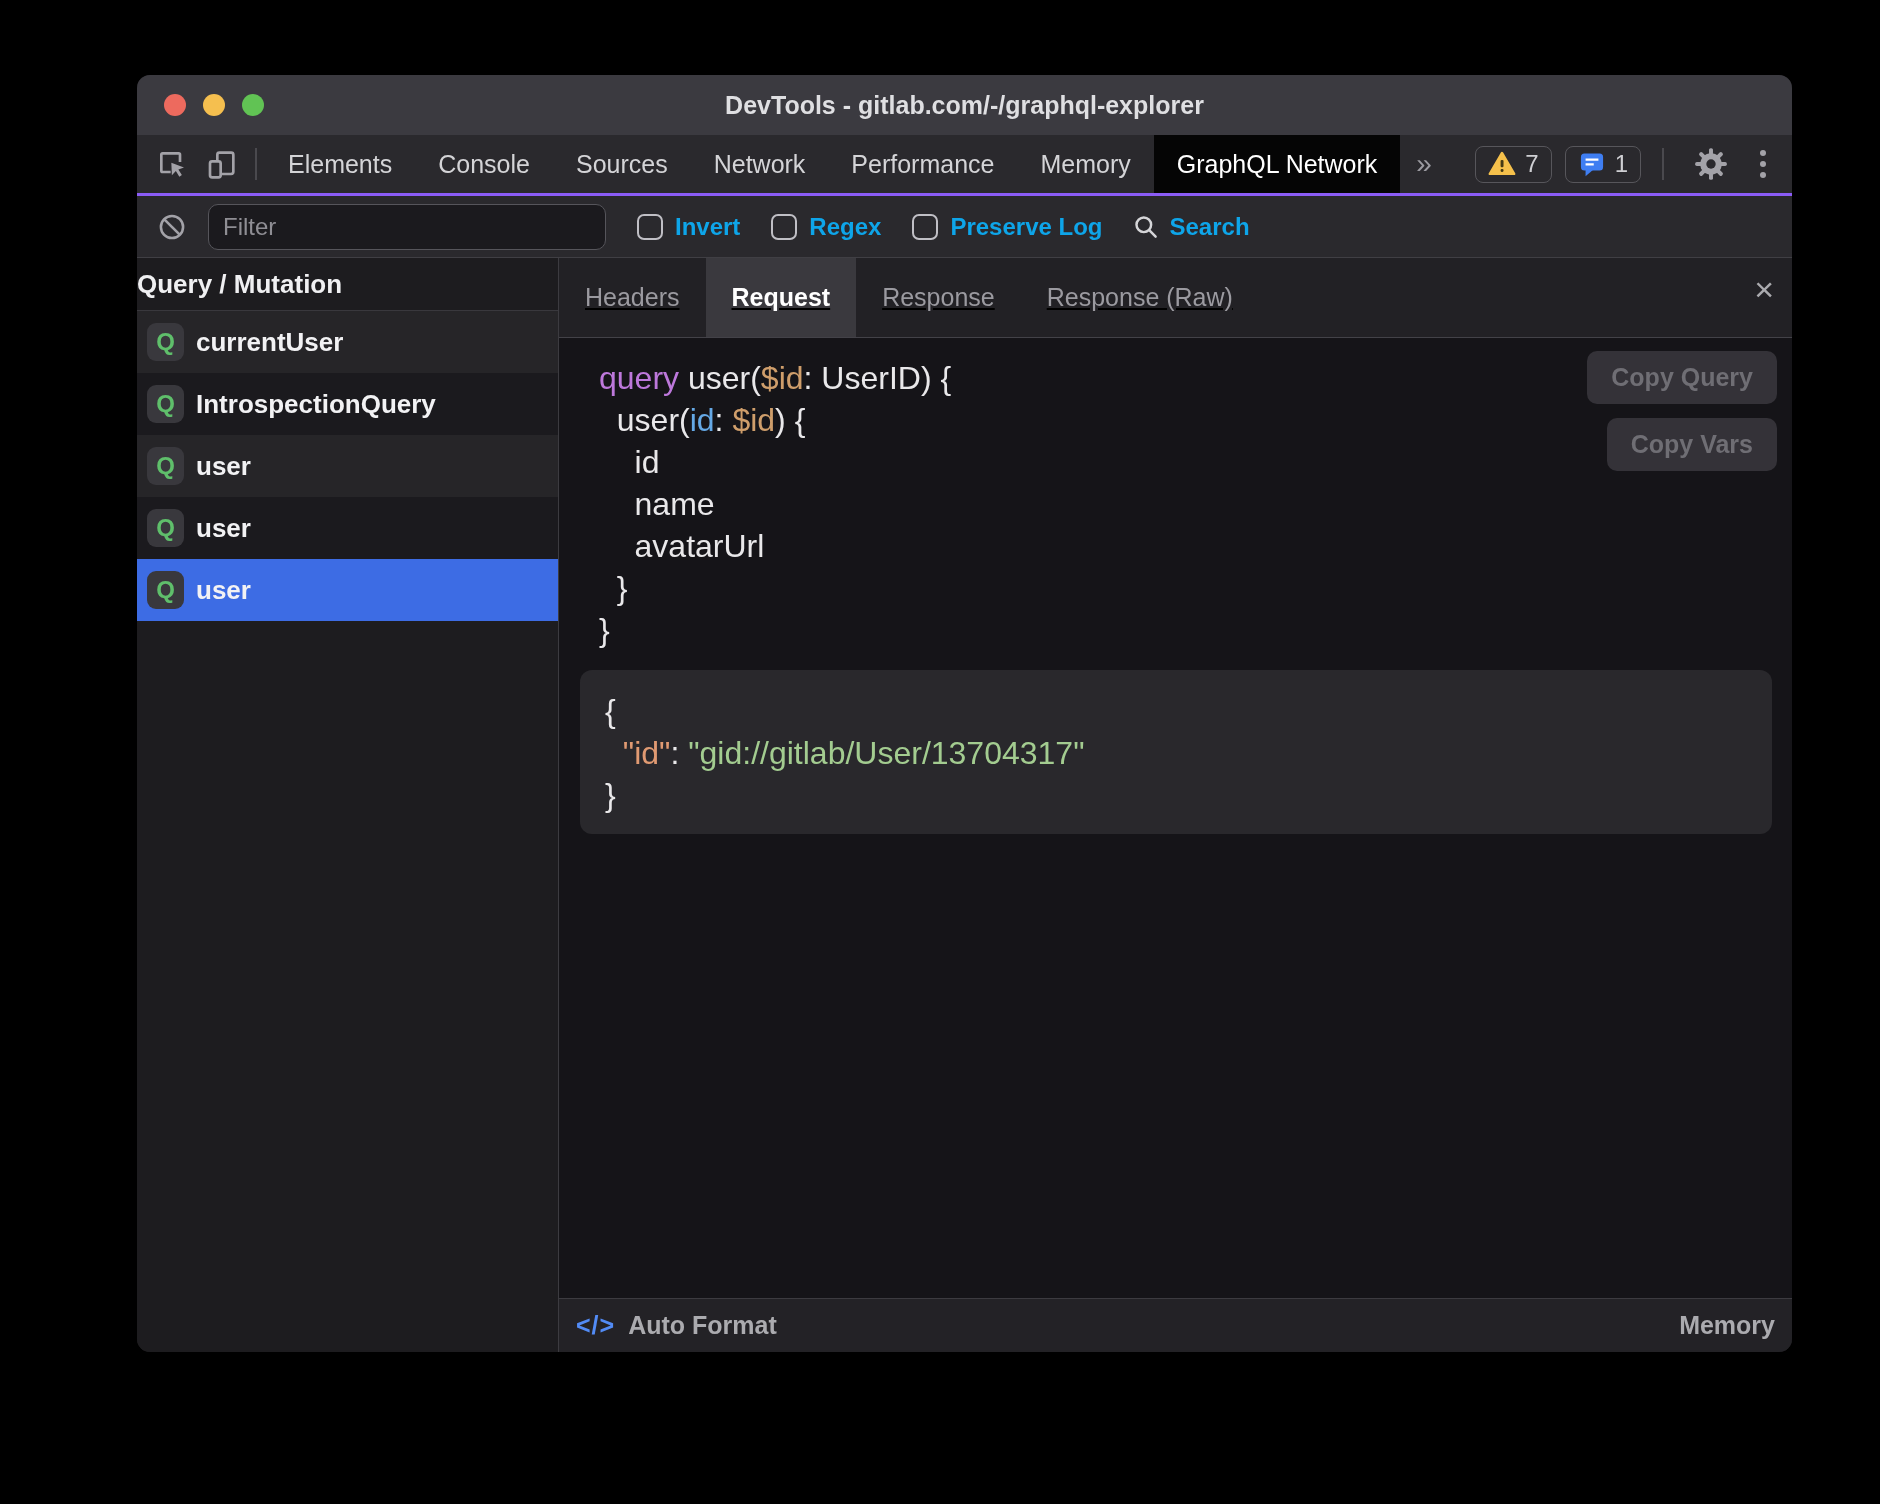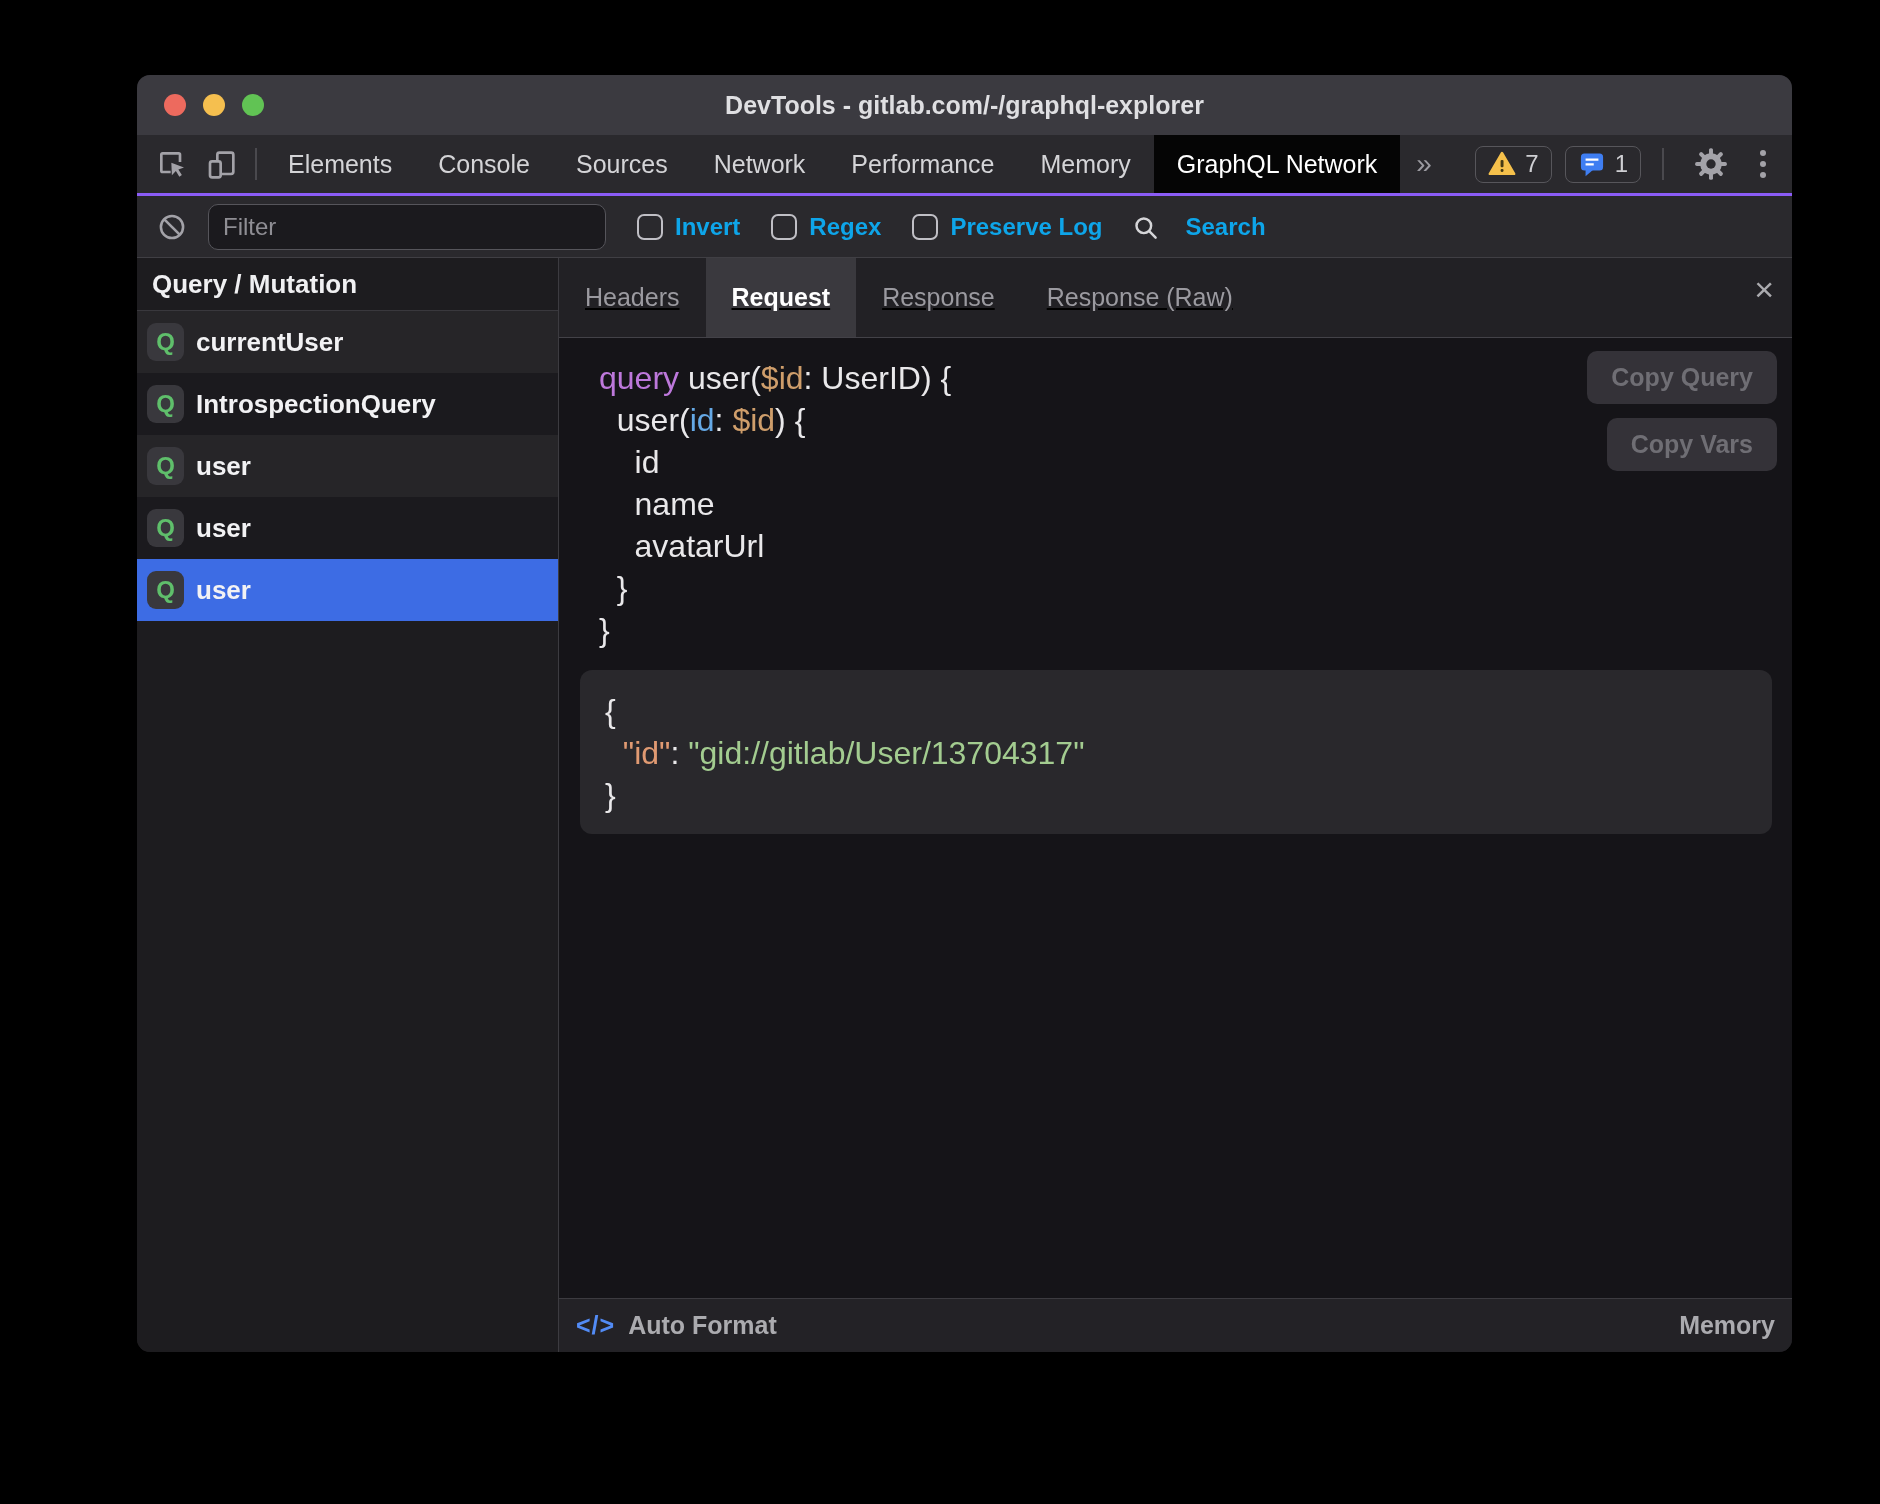--- a/index.html
+++ b/index.html
@@ -37,29 +37,29 @@
   .filterbar { height:62px; background:#2a292d; border-bottom:1px solid #403f44;
                display:flex; align-items:center; padding-left:12px; }
   .filter-input { width:398px; height:46px; margin-left:13px; background:#1b1a1e;
                   border:1.5px solid #56555b; border-radius:10px; color:#e8e8ea;
                   font-size:24px; padding:0 14px; outline:none;
                   font-family:"Liberation Sans", sans-serif; }
   .filter-input::placeholder { color:#8f8e94; }
   .check-group { margin-left:31px; display:flex; align-items:center; gap:12px; }
   .checkbox { width:26px; height:26px; border:2px solid #c0bfc5; border-radius:7px; }
   .check-label { font-size:24px; font-weight:600; color:#0ea5e9; }
-  .search-group { margin-left:30px; display:flex; align-items:flex-end; gap:26px; }
+  .search-group { margin-left:30px; display:flex; align-items:flex-start; gap:10px; }
 
   
   .body { display:flex; height:1094px; }
 
   .sidebar { width:422px; background:#1d1c1f; border-right:1px solid #3c3b40;
              display:flex; flex-direction:column; flex-shrink:0; }
   .sidebar-header { height:53px; border-bottom:1px solid #39383d; display:flex;
-                    align-items:center; padding-left:15px; font-size:26px;
+                    align-items:center; padding-left:0; font-size:26px;
                     font-weight:bold; color:#f0f0f2; flex-shrink:0; }
   .side-row { height:62px; display:flex; align-items:center; padding-left:10px;
               gap:12px; font-size:26px; font-weight:bold; color:#f2f2f4; flex-shrink:0; }
   .side-row.odd  { background:#262528; }
   .side-row.even { background:#1b1a1e; }
   .side-row.selected { background:#3d6ce4; }
   .q-badge { width:37px; height:38px; border-radius:9px; background:#39383d;
              color:#5fbf6b; font-size:24px; font-weight:bold;
              display:flex; align-items:center; justify-content:center; flex-shrink:0; }
 

